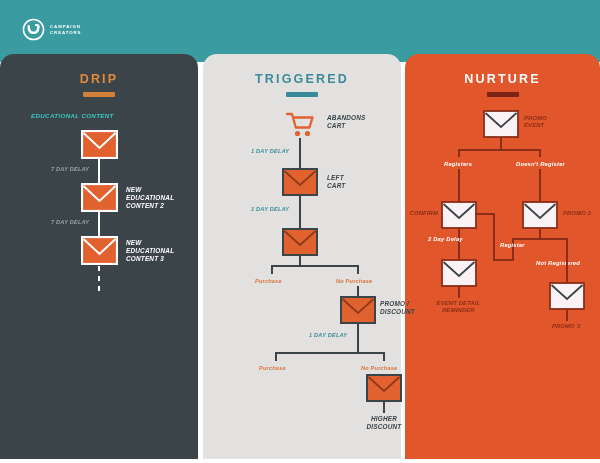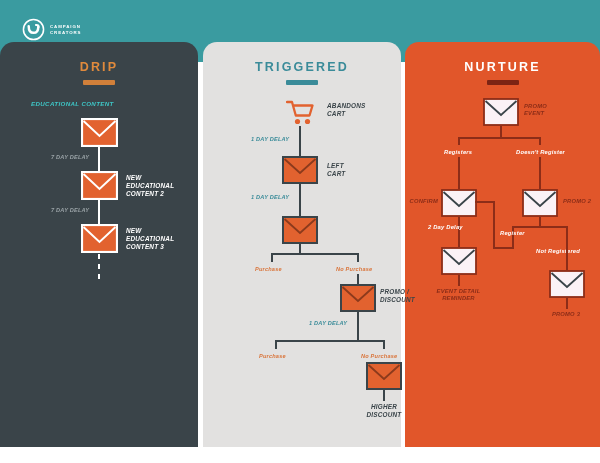--- a/index.html
+++ b/index.html
@@ -24,21 +24,21 @@
     font-weight: bold;
     letter-spacing: 2.6px;
   }
   .logo { position: absolute; left: 22px; top: 18px; display: flex; align-items: center; gap: 5px; }
   .logo-mark { width: 23px; height: 23px; position: relative; }
   .logo-text { display: flex; flex-direction: column; line-height: 1.15; }
   .logo-text span { color: #ffffff; font-size: 4.4px; font-weight: bold; letter-spacing: 0.9px; }
 
   
   .panel {
-    position: absolute; top: 42px; height: 405px;
+    position: absolute; top: 54px; height: 405px;
     border-radius: 14px 14px 0 0;
   }
   .panel-drip    { left: 0;     width: 198px; background: #3a4449; }
   .panel-trig    { left: 203px; width: 198px; background: #e2e1e0; }
   .panel-nurture { left: 405px; width: 195px; background: #e1562a; }
 
   .col-title {
     position: absolute; top: 18px; width: 100%;
     text-align: center; font-size: 12.5px; font-weight: bold; letter-spacing: 2.2px;
   }

